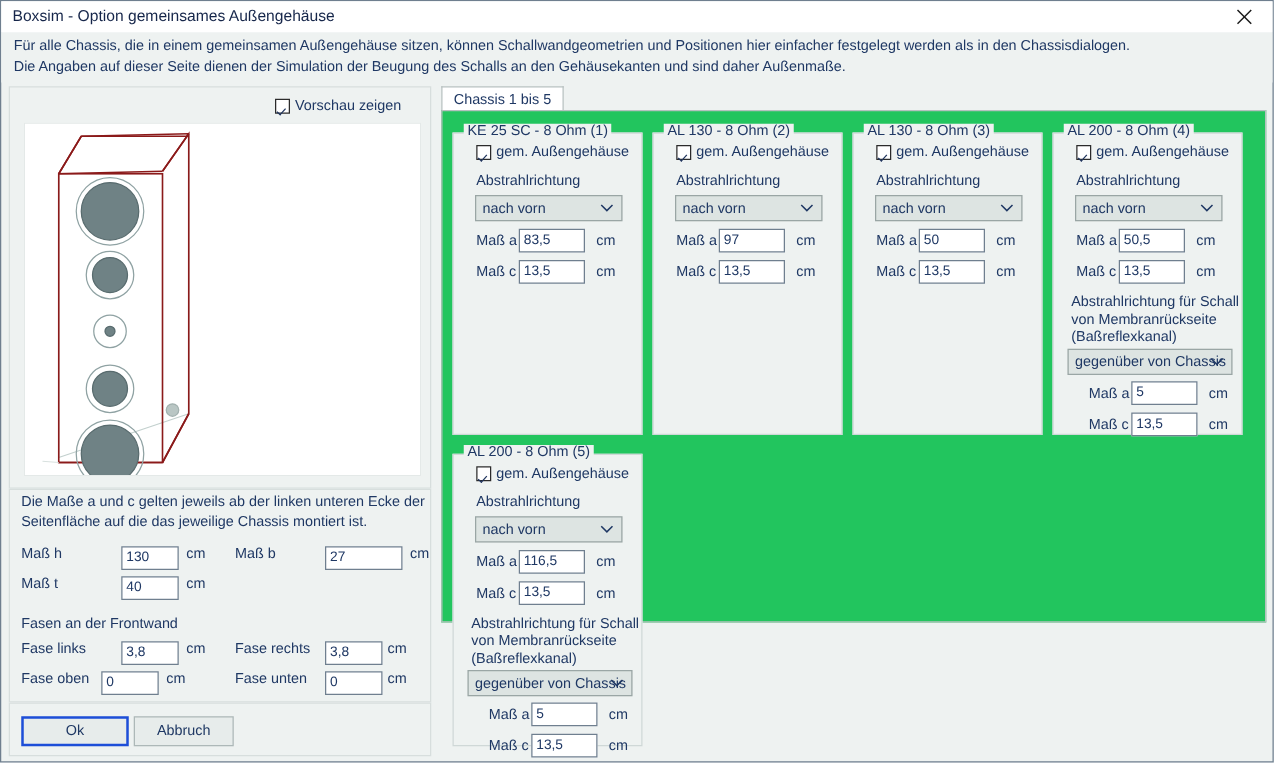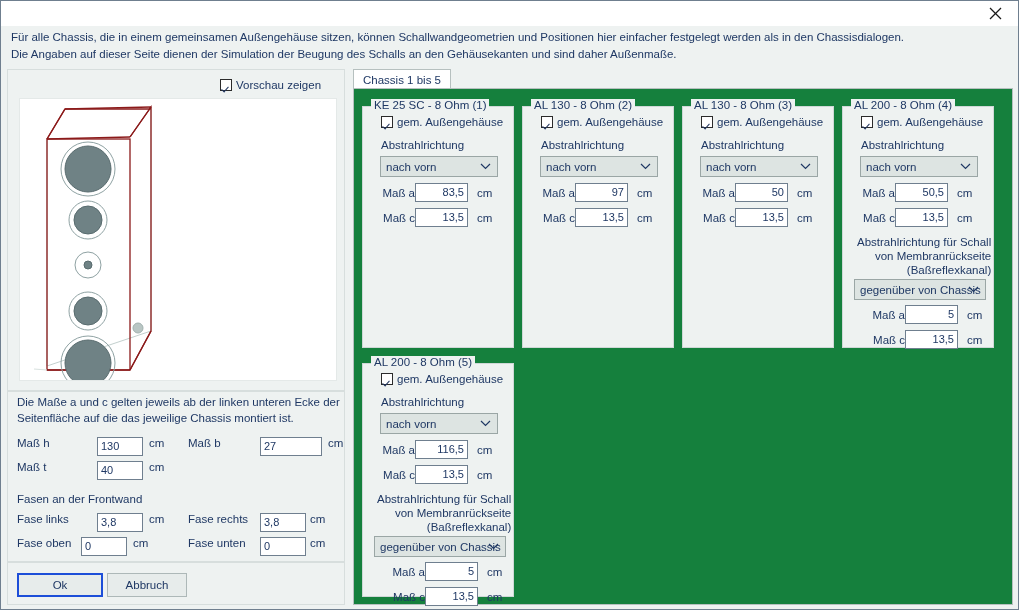--- a/index.html
+++ b/index.html
@@ -108,22 +108,22 @@
     position:absolute;left:352px;top:68px;width:660px;height:536px;
   }
   #tab-strip{position:absolute;left:0;top:0;width:660px;height:20px;}
   #tab-1{
     position:absolute;left:0;top:0;height:20px;padding:0 9px;
     background:#ffffff;border:1px solid #b6c0bf;border-bottom:none;
     box-sizing:border-box;display:flex;align-items:center;
     font-size:11.5px;color:#1f3864;white-space:nowrap;cursor:default;
   }
   #tab-page{
-    position:absolute;left:0;top:19px;width:660px;height:517px;
-    background:#15803d;border:1px solid #b6c0bf;box-sizing:border-box;text-align:right;
+    position:absolute;left:0;top:19px;width:660px;height:410px;
+    background:#22c55e;border:1px solid #b6c0bf;box-sizing:border-box;
   }
 
   
   .gbox{
     position:absolute;border:1px solid #cfd8d7;background:#eef2f1;box-sizing:border-box;
   }
   .gtitle{
     position:absolute;top:-8px;left:8px;background:#eef2f1;padding:0 3px;
     font-size:11.5px;color:#1f3864;white-space:nowrap;
   }
@@ -143,20 +143,21 @@
   .mrow .tbox{width:53px;}
   .mrow .unit{margin-left:9px;}
   .multiline{position:absolute;font-size:11.5px;color:#1f3864;line-height:14px;}
 </style>
 </head>
 <body>
 
 <div id="app">
 
   <div id="titlebar">
+    <div id="title-text">Boxsim - Option gemeinsames Außengehäuse</div>
     <div id="close-btn">
       <span>
         <svg width="13" height="13" viewBox="0 0 13 13">
           <line x1="1" y1="1" x2="12" y2="12" stroke="#1a1a1a" stroke-width="1.2"></line>
           <line x1="12" y1="1" x2="1" y2="12" stroke="#1a1a1a" stroke-width="1.2"></line>
         </svg>
       </span>
     </div>
   </div>
 

